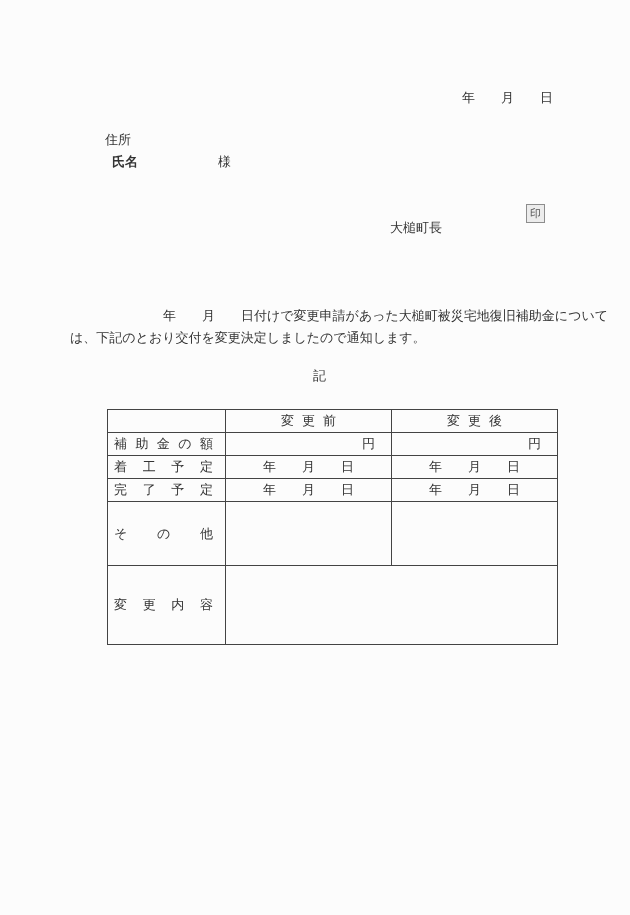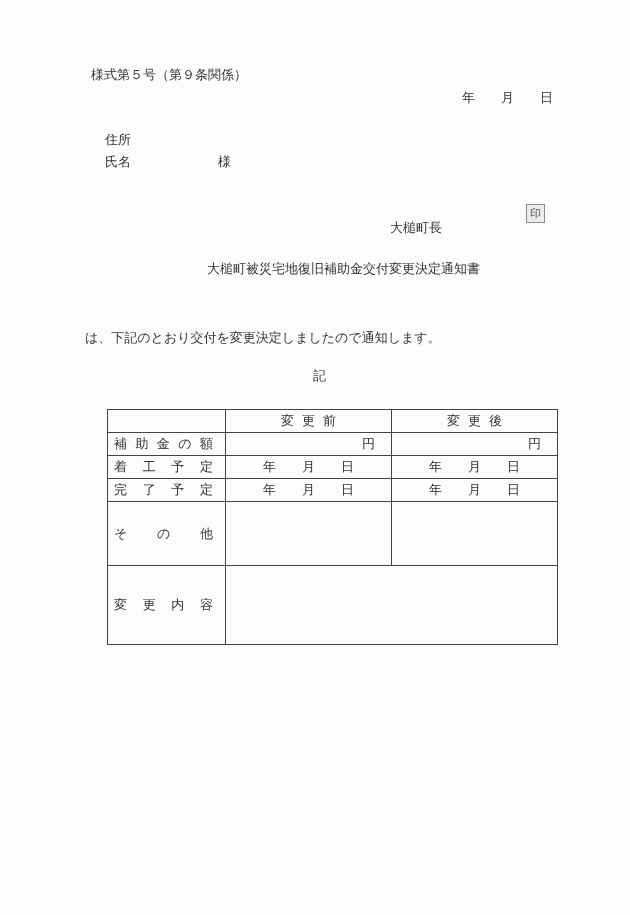--- a/index.html
+++ b/index.html
@@ -13,35 +13,35 @@
     background:#fcfcfc;
     color:#333;
     font-size:13px;
     overflow:hidden;
   }
   .abs{position:absolute;line-height:16px;white-space:pre;}
 
   .form-number{left:91px;top:67px;}
   .date-line{left:462px;top:90px;}
   .address-label{left:105px;top:132px;}
-  .name-label{left:105px;top:154px;}
+  .name-label{left:112px;top:154px;font-weight:bold;}
   .honorific{left:218px;top:154px;}
   .mayor{left:390px;top:220px;}
   .seal{
     left:526px;top:204px;
     width:17px;height:17px;
     border:1px solid #8d8d8d;
     background:#ececec;
     color:#555;
     font-size:11px;line-height:17px;
     text-align:center;white-space:normal;
   }
   .doc-title{left:207px;top:261px;}
   .body-line1{left:163px;top:308px;}
-  .body-line2{left:85px;top:330px;text-align:right;}
+  .body-line2{left:70px;top:330px;text-align:right;}
   .record-heading{left:313px;top:368px;}
 
   table.change-table{
     position:absolute;
     left:107px;top:409px;
     width:450px;
     border-collapse:collapse;
     table-layout:fixed;
     font-size:13px;
     color:#333;
@@ -64,33 +64,32 @@
     text-indent:8px;
   }
   .center-cell{text-align:center;white-space:pre;}
   .right-cell{text-align:right;padding-right:16px !important;}
 </style>
 </head>
 <body>
 
 <div class="page">
 
-  <div class="abs form-number">様式第５号（第９条関係）</div>
 
   <div class="abs date-line">年　　月　　日</div>
 
   <div class="abs address-label">住所</div>
   <div class="abs name-label">氏名</div>
   <div class="abs honorific">様</div>
 
   <div class="abs mayor">大槌町長</div>
   <div class="abs seal">印</div>
 
-  <div class="abs doc-title">大槌町被災宅地復旧補助金交付変更決定通知書</div>
 
+  <div class="abs body-line1">年　　月　　日付けで変更申請があった大槌町被災宅地復旧補助金について</div>
   <div class="abs body-line2">は、下記のとおり交付を変更決定しましたので通知します。</div>
 
   <div class="abs record-heading">記</div>
 
   <table class="change-table">
     <colgroup>
       <col style="width:118px">
       <col style="width:166px">
       <col style="width:166px">
     </colgroup>

